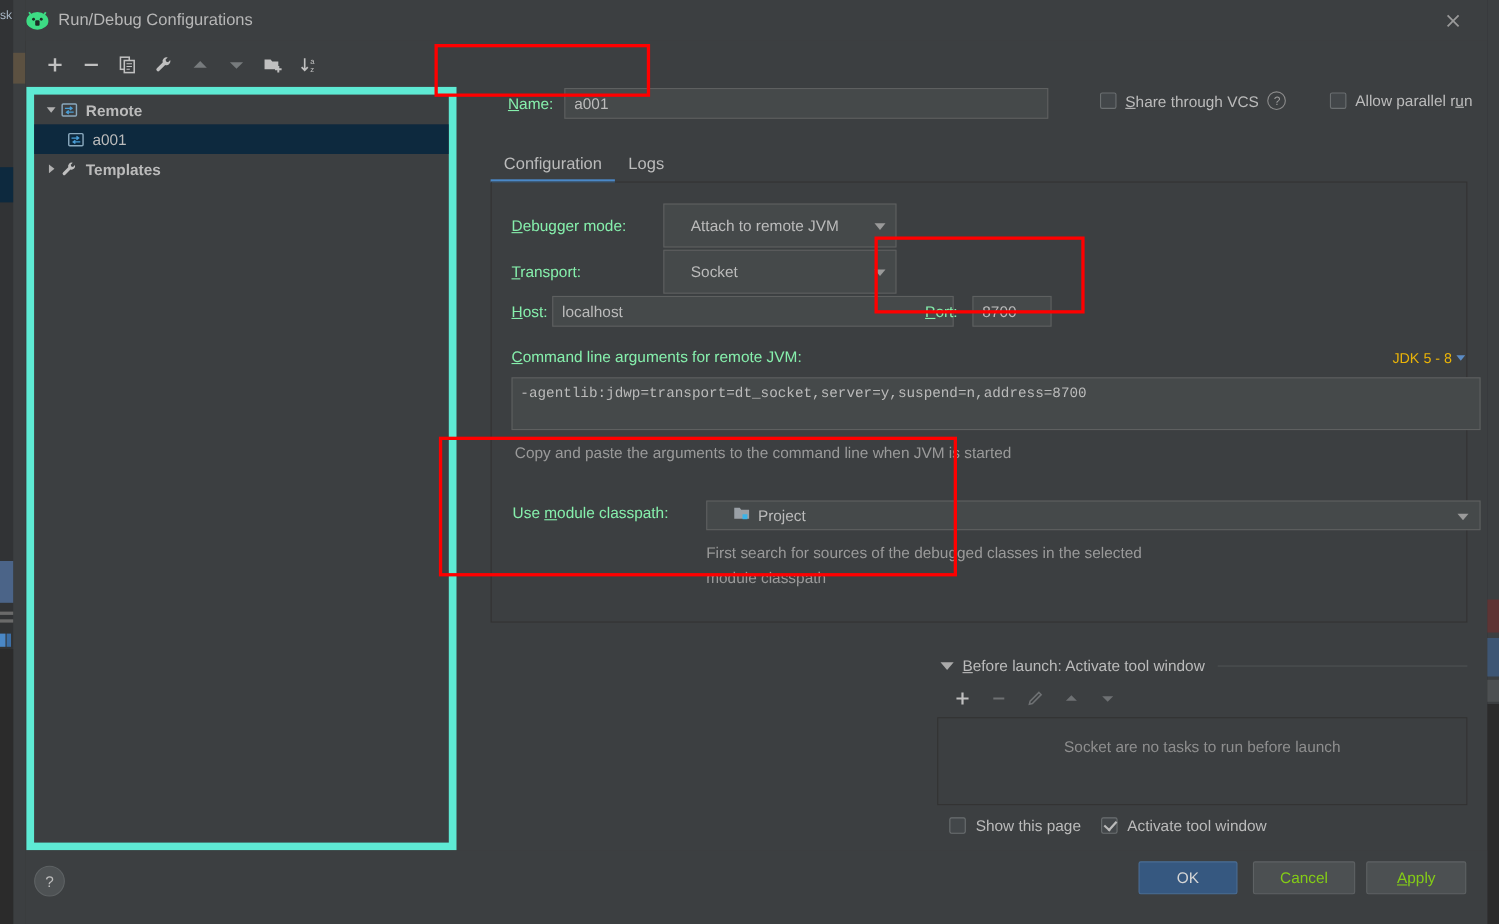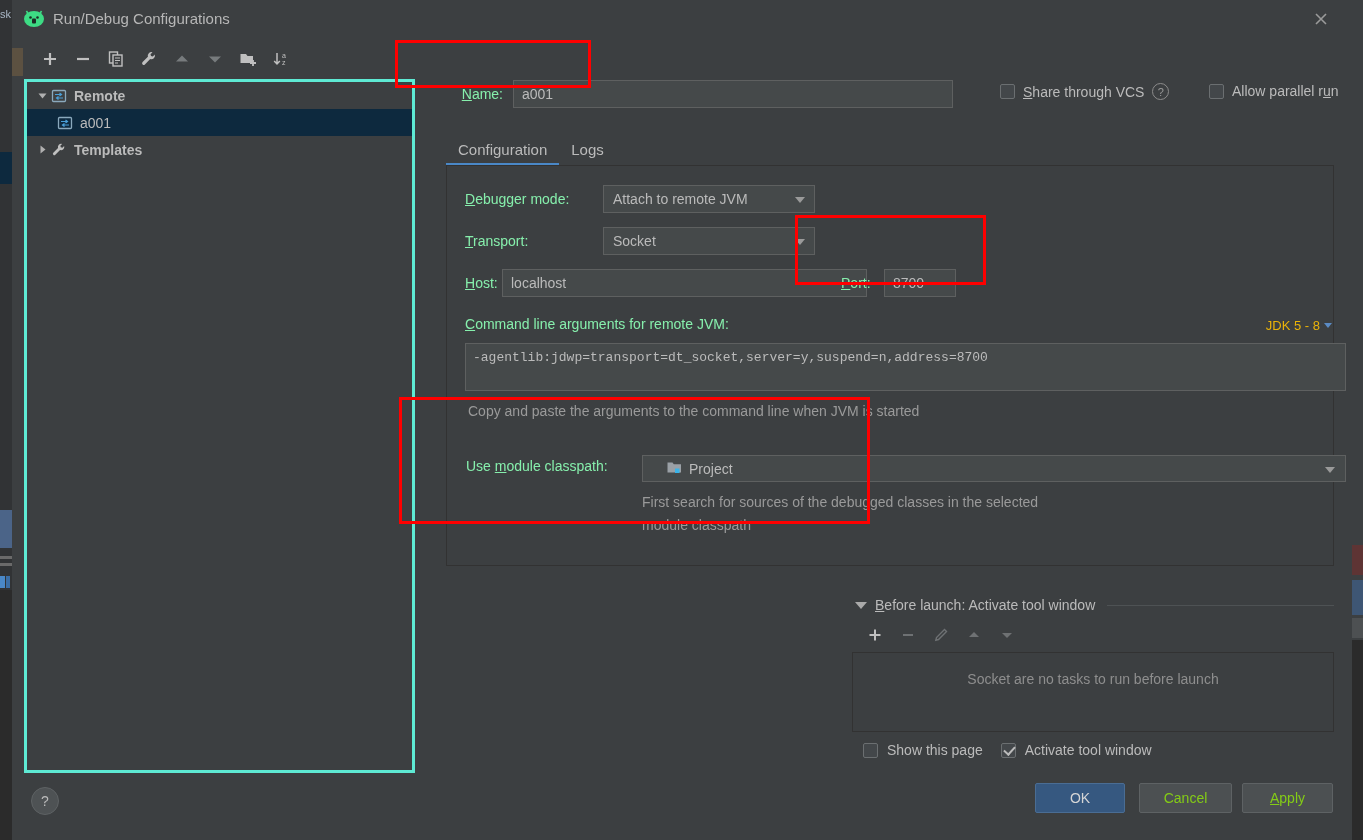--- a/index.html
+++ b/index.html
@@ -71,21 +71,21 @@
   }
   .tb-btn {
     width: 33px; height: 26px; display: flex; align-items: center;
     justify-content: center; cursor: pointer;
   }
   .tb-btn svg { display: block; }
 
   .tree {
     position: absolute; left: 1px; top: 42px; width: 391px; height: 694px;
     background: #3c3f41;
-    border: 3px solid #5eead4;
+    border: 7px solid #5eead4;
     overflow: hidden;
   }
   .tree-row {
     height: 27px; display: flex; align-items: center;
     padding-left: 6px; cursor: pointer; position: relative;
   }
   .tree-row.selected { background: #0d293e; }
   .tree-arrow {
     width: 18px; height: 27px; display: flex; align-items: center;
     justify-content: center; flex: none;
@@ -155,23 +155,23 @@
   
   .config-box {
     position: absolute; left: 23px; top: 128px; right: 18px; height: 401px;
     border: 1px solid #323232;
   }
 
   .frow { position: absolute; display: flex; align-items: center; }
   .flabel { font-size: 14px; color: #86efac; }
 
   .combo {
-    height: 28px; background: #45494a; border: 1px solid #5e6060;
+    height: 40px; background: #45494a; border: 1px solid #5e6060;
     display: flex; align-items: center; cursor: pointer;
-    color: #bbbbbb; font-size: 14px; padding-left: 9px; position: relative;
+    color: #bbbbbb; font-size: 14px; padding-left: 24px; position: relative;
   }
   .combo .caret {
     position: absolute; right: 9px; top: 50%; margin-top: -2px;
     width: 0; height: 0; border-left: 5px solid transparent;
     border-right: 5px solid transparent; border-top: 6px solid #9a9a9a;
   }
   .textfield {
     height: 28px; background: #45494a; border: 1px solid #5e6060;
     color: #bbbbbb; font-size: 14px; padding: 0 8px; line-height: 26px;
     outline: none; font-family: "Liberation Sans", sans-serif;

